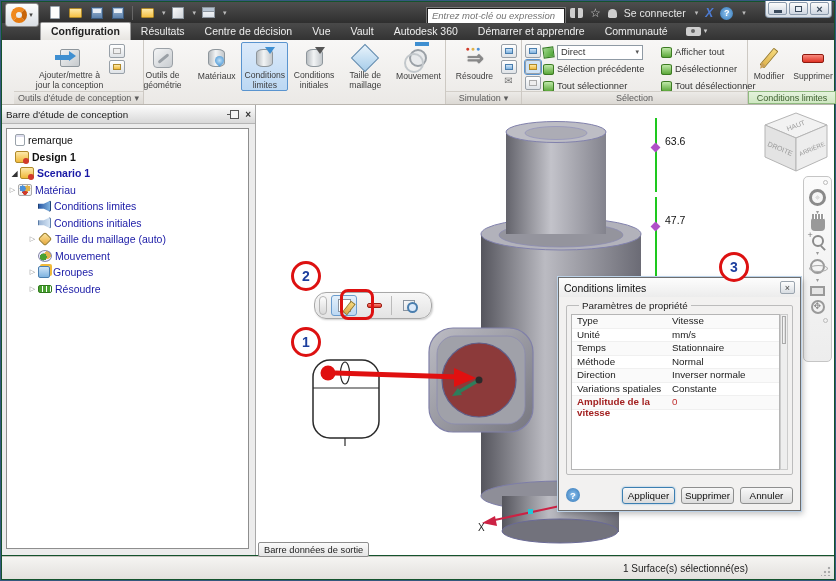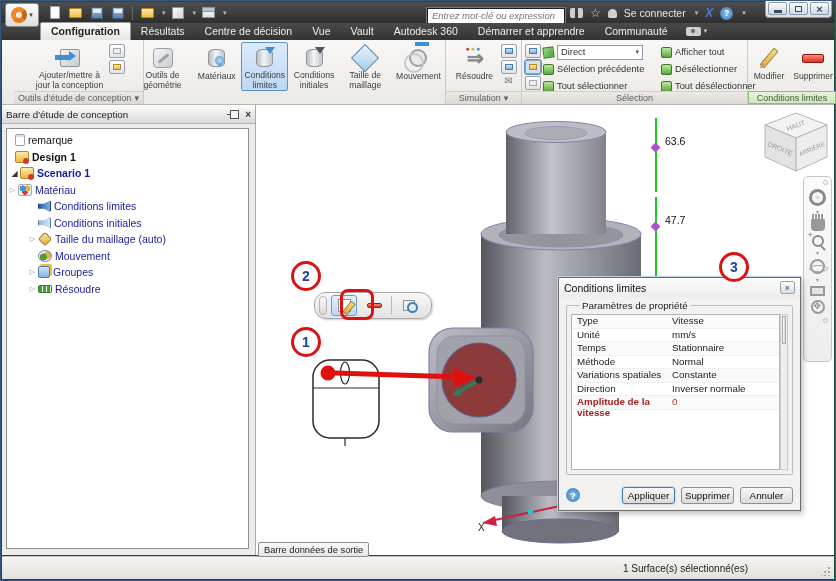--- a/index.html
+++ b/index.html
@@ -576,26 +576,26 @@
           </div>
           <div class="prow">
             <span class="pname">Temps</span>
               <span class="pval">Stationnaire</span>
           </div>
           <div class="prow">
             <span class="pname">Méthode</span>
               <span class="pval">Normal</span>
           </div>
           <div class="prow">
+            <span class="pname">Direction</span>
+              <span class="pval">Inverser normale</span>
+          </div>
+          <div class="prow">
             <span class="pname">Variations spatiales</span>
               <span class="pval">Constante</span>
-          </div>
-          <div class="prow">
-            <span class="pname">Direction</span>
-              <span class="pval">Inverser normale</span>
           </div>
           <div class="prow red">
             <span class="pname">Amplitude de la vitesse</span>
               <span class="pval">0</span>
           </div>
         </div>
         <div class="pscroll"></div>
       </div>
       <div class="dfoot">
         <div class="dhelp">?</div>

